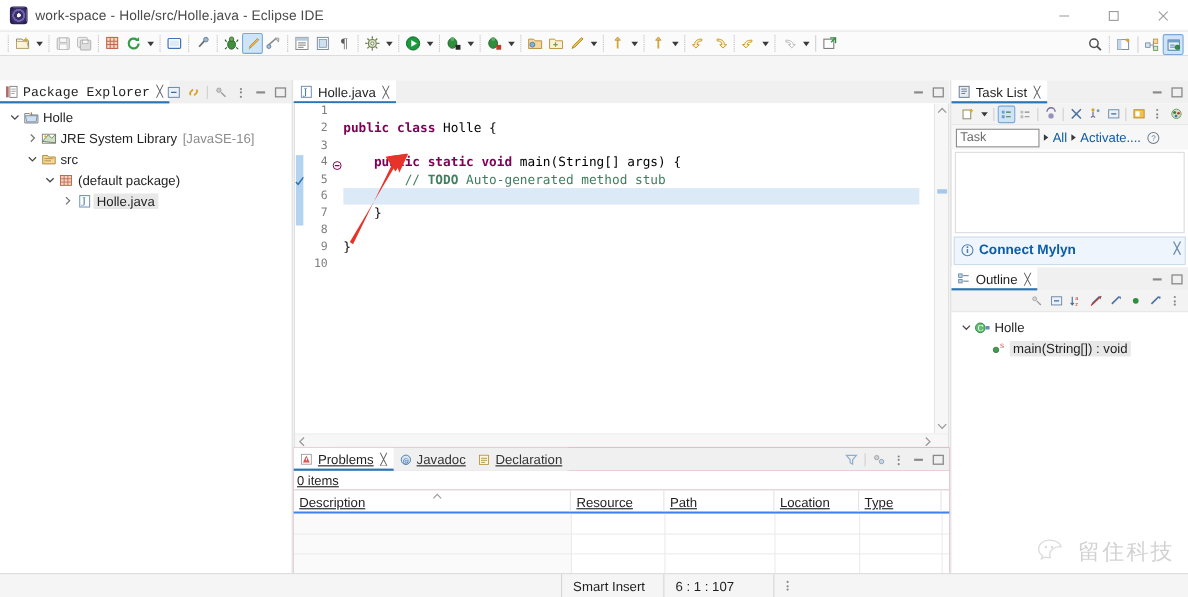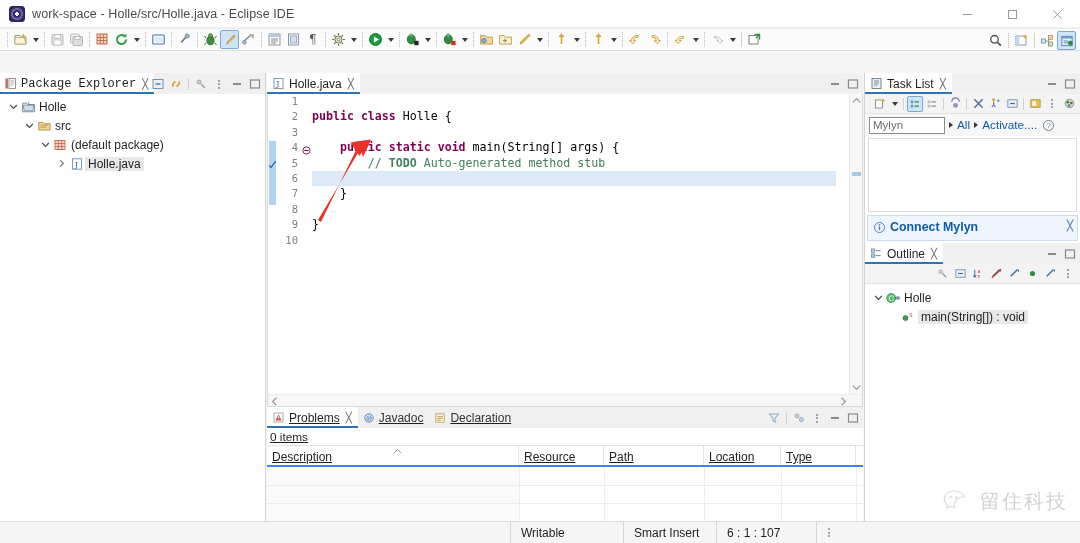--- a/index.html
+++ b/index.html
@@ -524,20 +524,36 @@
                 <path d="M1.5 3.2h4.2l1.1 1.3h6.7v7.3H1.5z" fill="#f3f3f3" stroke="#7a7a7a" stroke-width=".8"></path>
                 <path d="M2.2 5.2h10.6l-1 5.6H3.2z" fill="#cfe0f0" stroke="#5f7d99" stroke-width=".7"></path>
                 <path d="M7 2.2c1.6 1 .2 1.8 1.2 2.6" fill="none" stroke="#b06a3a" stroke-width="1"></path>
               </svg>
             </span>
             <span class="tlabel">Holle</span>
           </div>
           <div class="trow" style="padding-left: 22px;">
             <span class="twist">
               <svg width="9" height="9" viewBox="0 0 9 9">
+                <path d="M3 1.2 6.3 4.5 3 7.8" fill="none" stroke="#7a7a7a" stroke-width="1.2"></path>
+              </svg>
+            </span>
+            <span class="ticon">
+              <svg width="15" height="14" viewBox="0 0 15 14">
+                <path d="M1.5 9.5 7 3.5l3 3.2 3.5-3.6v7.8z" fill="#cfe0c9" stroke="#5f7d50" stroke-width=".8"></path>
+                <rect x="1.5" y="3" width="12" height="8.2" fill="none" stroke="#7a7a7a" stroke-width=".8"></rect>
+                <circle cx="4.2" cy="5" r="1" fill="#e0a72a"></circle>
+              </svg>
+            </span>
+            <span class="tlabel">JRE System Library</span>
+            <span class="tdim" style="padding-left: 5px;">[JavaSE-16]</span>
+          </div>
+          <div class="trow" style="padding-left: 22px;">
+            <span class="twist">
+              <svg width="9" height="9" viewBox="0 0 9 9">
                 <path d="M1.2 3 4.5 6.3 7.8 3" fill="none" stroke="#4a4a4a" stroke-width="1.2"></path>
               </svg>
             </span>
             <span class="ticon">
               <svg width="15" height="14" viewBox="0 0 15 14">
                 <path d="M1.8 3.4h4.4l1 1.3h6V11H1.8z" fill="#f4d79b" stroke="#a9822a" stroke-width=".8"></path>
                 <path d="M3.4 6.2h8M3.4 8.2h6" stroke="#a9822a" stroke-width=".7"></path>
               </svg>
             </span>
             <span class="tlabel">src</span>
@@ -771,21 +787,21 @@
               <circle cx="7" cy="7" r="4.6" fill="#cfe0c9" stroke="#5f8f50" stroke-width=".8"></circle>
               <circle cx="5.2" cy="5.6" r="1.5" fill="#3f7f3f"></circle>
               <circle cx="9" cy="6.4" r="1.3" fill="#c0392b"></circle>
               <circle cx="6.6" cy="9.2" r="1.3" fill="#3f6fae"></circle>
             </svg>
         </div>
       </div>
 
       <div class="tl-findrow">
         <div class="findbox">
-          <span>Mylyn</span>
+          <span>Task</span>
         </div>
         <span class="caret-r"></span>
         <span class="lnk">All</span>
         <span class="caret-r"></span>
         <span class="lnk">Activate....</span>
         <span style="margin-left:1px;">
           <svg width="13" height="13" viewBox="0 0 14 14" style="display:block">
             <circle cx="7" cy="7" r="5.4" fill="none" stroke="#6b7d90" stroke-width="1"></circle>
             <text x="5" y="10.2" font-family="Liberation Sans, sans-serif" font-size="8" fill="#6b7d90">?</text>
           </svg>
@@ -1014,21 +1030,20 @@
           <div class="pb-collines" style="left: 589px;"></div>
           <div class="pb-rowline" style="top: 18px;"></div>
           <div class="pb-rowline" style="top: 36px;"></div>
         </div>
     </div>
 
   </div>
 
   <div class="statusbar">
     <div style="width:510px;"></div>
-    <div class="sb-cell" style="width:113px;">Writable</div>
     <div class="sb-cell" style="width:93px;">Smart Insert</div>
     <div class="sb-cell" style="width:100px;">6 : 1 : 107</div>
     <div class="sb-cell" style="width:24px;padding-left:0;justify-content:center;">
       <span class="dots">
           <span></span>
           <span></span>
           <span></span>
         </span>
     </div>
   </div>

